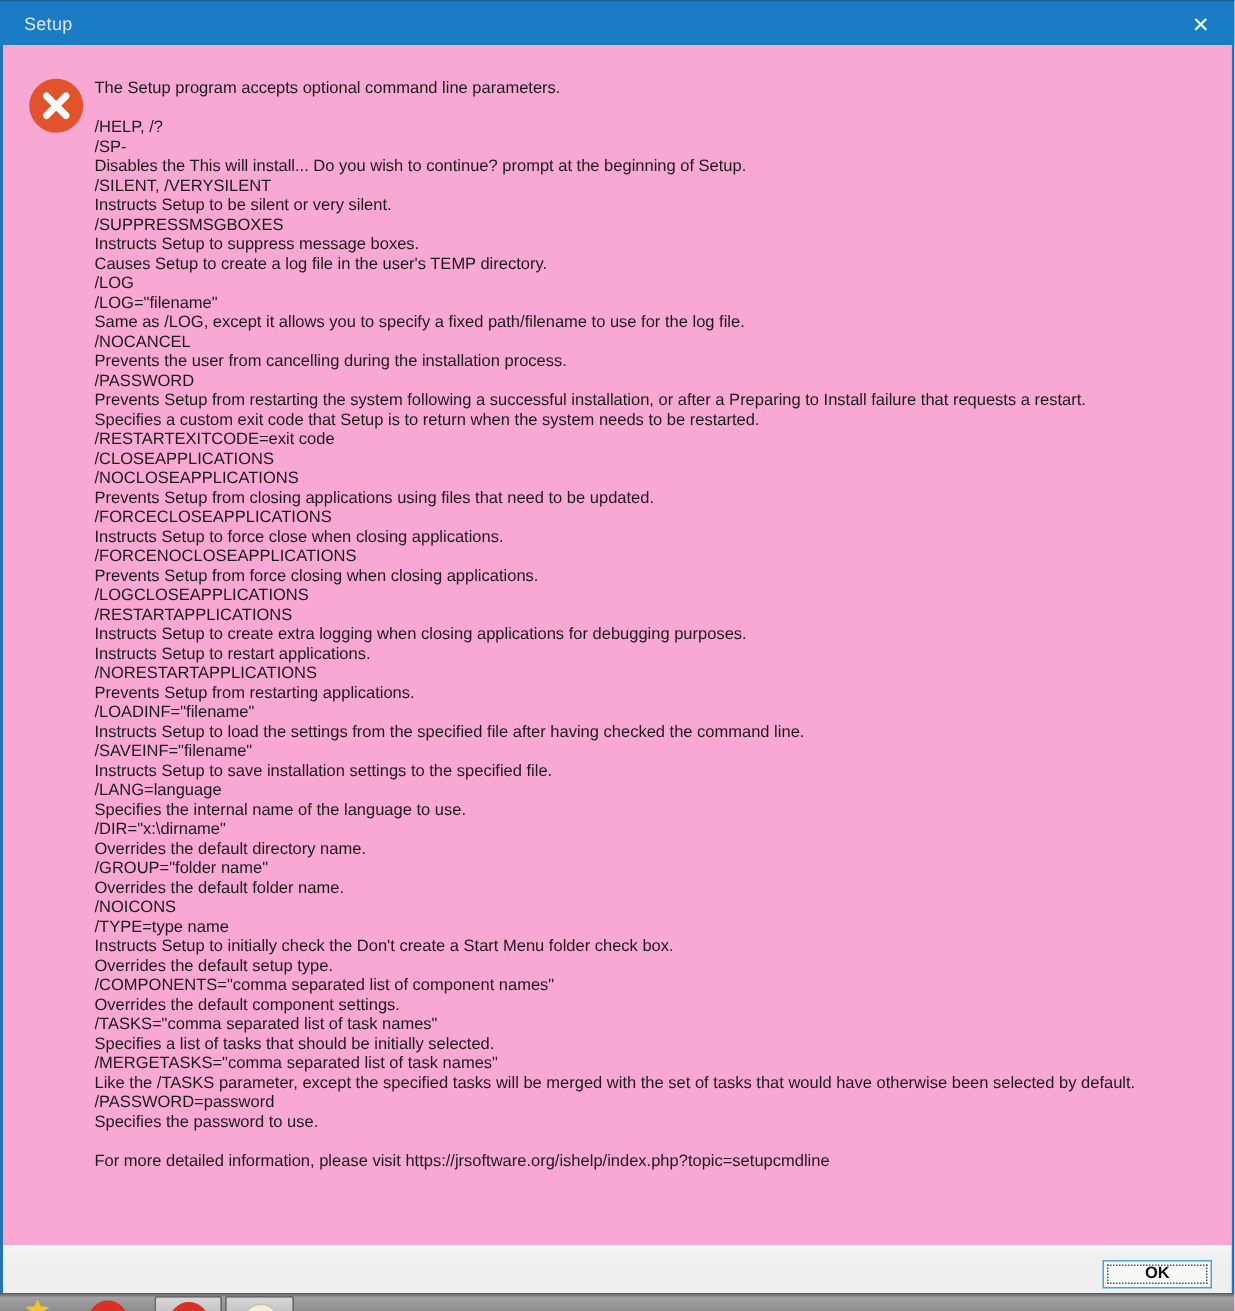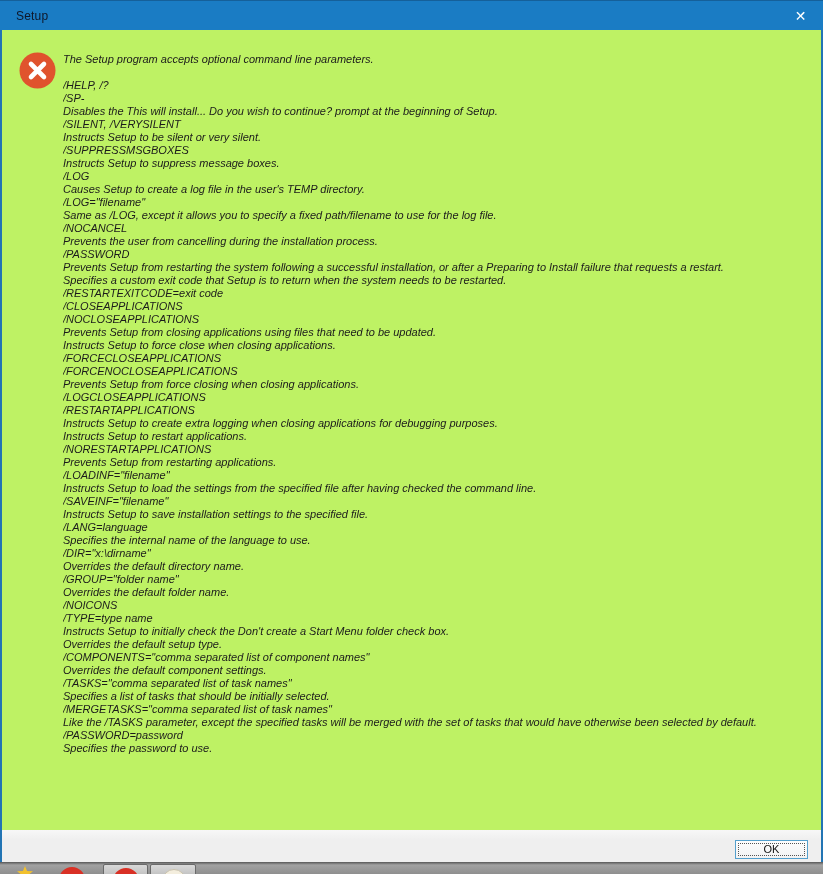--- a/index.html
+++ b/index.html
@@ -24,21 +24,21 @@
   .titlebar {
     position: absolute;
     left: -2px; top: 0;
     width: 823px; height: 30px;
     background: #1a7cc4;
     border-top: 1px solid #15609a;
     display: flex;
     align-items: center;
   }
   .titlebar .title {
-    color: #0f172a;
+    color: #e5e5e5;
     font-size: 12px;
     padding-left: 16px;
     letter-spacing: 0.2px;
   }
   .close-btn {
     position: absolute;
     right: 0; top: 0;
     width: 45px; height: 30px;
     display: flex; align-items: center; justify-content: center;
     cursor: pointer;
@@ -48,22 +48,21 @@
     font-size: 14px;
     font-weight: 400;
     line-height: 1;
   }
 
   
   .dialog-body {
     position: absolute;
     left: 0; top: 30px;
     width: 819px; height: 800px;
-    background: #bef264;
-    font-style: italic;
+    background: #f9a8d4;
   }
   .error-icon {
     position: absolute;
     left: 17px; top: 22px;
     width: 37px; height: 37px;
   }
   .message {
     position: absolute;
     left: 61px; top: 23px;
     width: 754px;
@@ -88,20 +87,21 @@
     width: 73px; height: 19px;
     background: linear-gradient(180deg, #fdfdfd, #f3f3f3);
     border: 1px solid #55a0cd;
     font-size: 11px;
     color: #111;
     text-align: center;
     line-height: 17px;
     outline: 1px dotted #555;
     outline-offset: -4px;
     cursor: pointer;
+    font-weight: bold;
   }
 
   
   .taskbar {
     position: absolute;
     left: 0; top: 862px;
     width: 823px; height: 12px;
     background: linear-gradient(180deg, #575757 0px, #a2a2a2 3px, #8e8e8e 100%);
     overflow: hidden;
   }
@@ -152,35 +152,35 @@
     <div class="message">
         <div class="msg-line">The Setup program accepts optional command line parameters.</div>
         <div class="msg-line">&nbsp;</div>
         <div class="msg-line">/HELP, /?</div>
         <div class="msg-line">/SP-</div>
         <div class="msg-line">Disables the This will install... Do you wish to continue? prompt at the beginning of Setup.</div>
         <div class="msg-line">/SILENT, /VERYSILENT</div>
         <div class="msg-line">Instructs Setup to be silent or very silent.</div>
         <div class="msg-line">/SUPPRESSMSGBOXES</div>
         <div class="msg-line">Instructs Setup to suppress message boxes.</div>
+        <div class="msg-line">Causes Setup to create a log file in the user's TEMP directory.</div>
         <div class="msg-line">/LOG</div>
-        <div class="msg-line">Causes Setup to create a log file in the user's TEMP directory.</div>
         <div class="msg-line">/LOG="filename"</div>
         <div class="msg-line">Same as /LOG, except it allows you to specify a fixed path/filename to use for the log file.</div>
         <div class="msg-line">/NOCANCEL</div>
         <div class="msg-line">Prevents the user from cancelling during the installation process.</div>
         <div class="msg-line">/PASSWORD</div>
         <div class="msg-line">Prevents Setup from restarting the system following a successful installation, or after a Preparing to Install failure that requests a restart.</div>
         <div class="msg-line">Specifies a custom exit code that Setup is to return when the system needs to be restarted.</div>
         <div class="msg-line">/RESTARTEXITCODE=exit code</div>
         <div class="msg-line">/CLOSEAPPLICATIONS</div>
         <div class="msg-line">/NOCLOSEAPPLICATIONS</div>
         <div class="msg-line">Prevents Setup from closing applications using files that need to be updated.</div>
+        <div class="msg-line">/FORCECLOSEAPPLICATIONS</div>
         <div class="msg-line">Instructs Setup to force close when closing applications.</div>
-        <div class="msg-line">/FORCECLOSEAPPLICATIONS</div>
         <div class="msg-line">/FORCENOCLOSEAPPLICATIONS</div>
         <div class="msg-line">Prevents Setup from force closing when closing applications.</div>
         <div class="msg-line">/LOGCLOSEAPPLICATIONS</div>
         <div class="msg-line">/RESTARTAPPLICATIONS</div>
         <div class="msg-line">Instructs Setup to create extra logging when closing applications for debugging purposes.</div>
         <div class="msg-line">Instructs Setup to restart applications.</div>
         <div class="msg-line">/NORESTARTAPPLICATIONS</div>
         <div class="msg-line">Prevents Setup from restarting applications.</div>
         <div class="msg-line">/LOADINF="filename"</div>
         <div class="msg-line">Instructs Setup to load the settings from the specified file after having checked the command line.</div>
@@ -198,20 +198,21 @@
         <div class="msg-line">Overrides the default setup type.</div>
         <div class="msg-line">/COMPONENTS="comma separated list of component names"</div>
         <div class="msg-line">Overrides the default component settings.</div>
         <div class="msg-line">/TASKS="comma separated list of task names"</div>
         <div class="msg-line">Specifies a list of tasks that should be initially selected.</div>
         <div class="msg-line">/MERGETASKS="comma separated list of task names"</div>
         <div class="msg-line">Like the /TASKS parameter, except the specified tasks will be merged with the set of tasks that would have otherwise been selected by default.</div>
         <div class="msg-line">/PASSWORD=password</div>
         <div class="msg-line">Specifies the password to use.</div>
         <div class="msg-line">&nbsp;</div>
+        <div class="msg-line">For more detailed information, please visit https://jrsoftware.org/ishelp/index.php?topic=setupcmdline</div>
       </div>
   </div>
 
   <div class="button-bar">
     <button class="ok-button">OK</button>
   </div>
 
 </div>
 
 <div class="taskbar">

